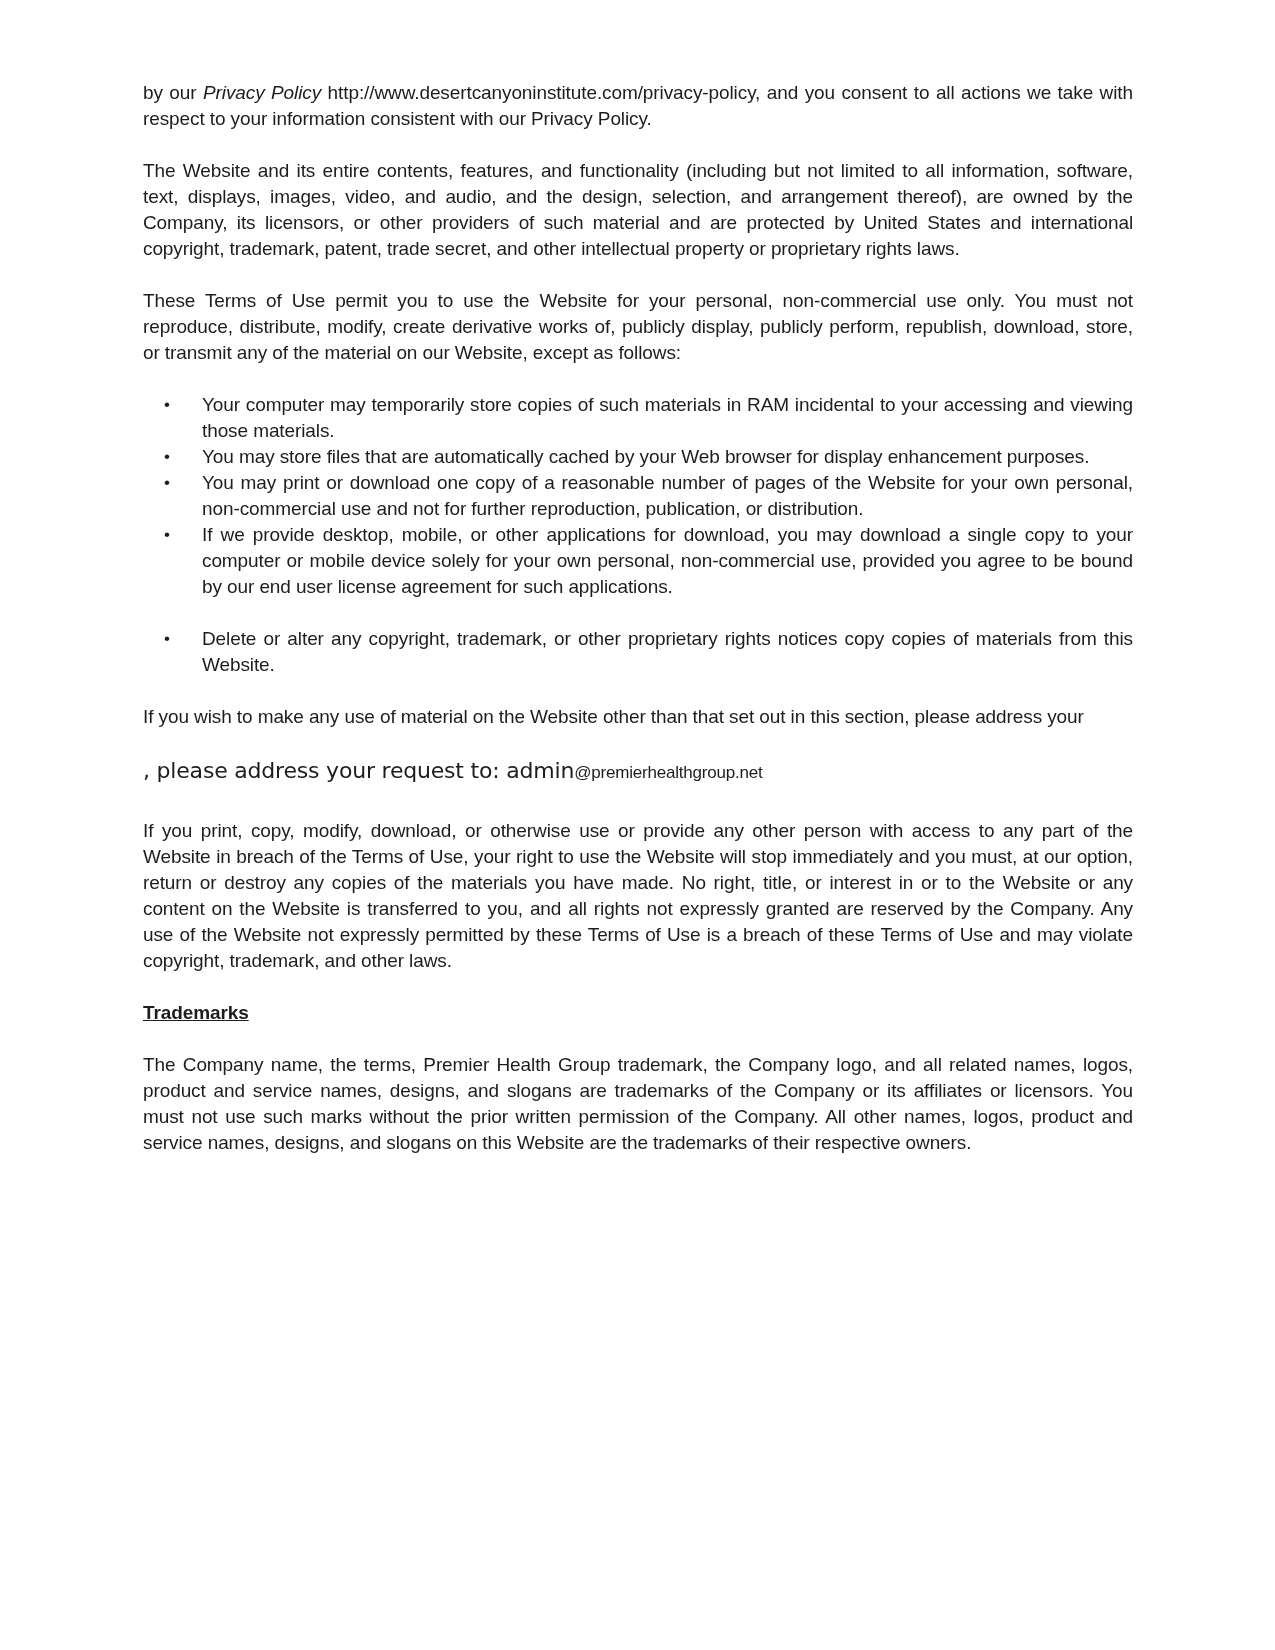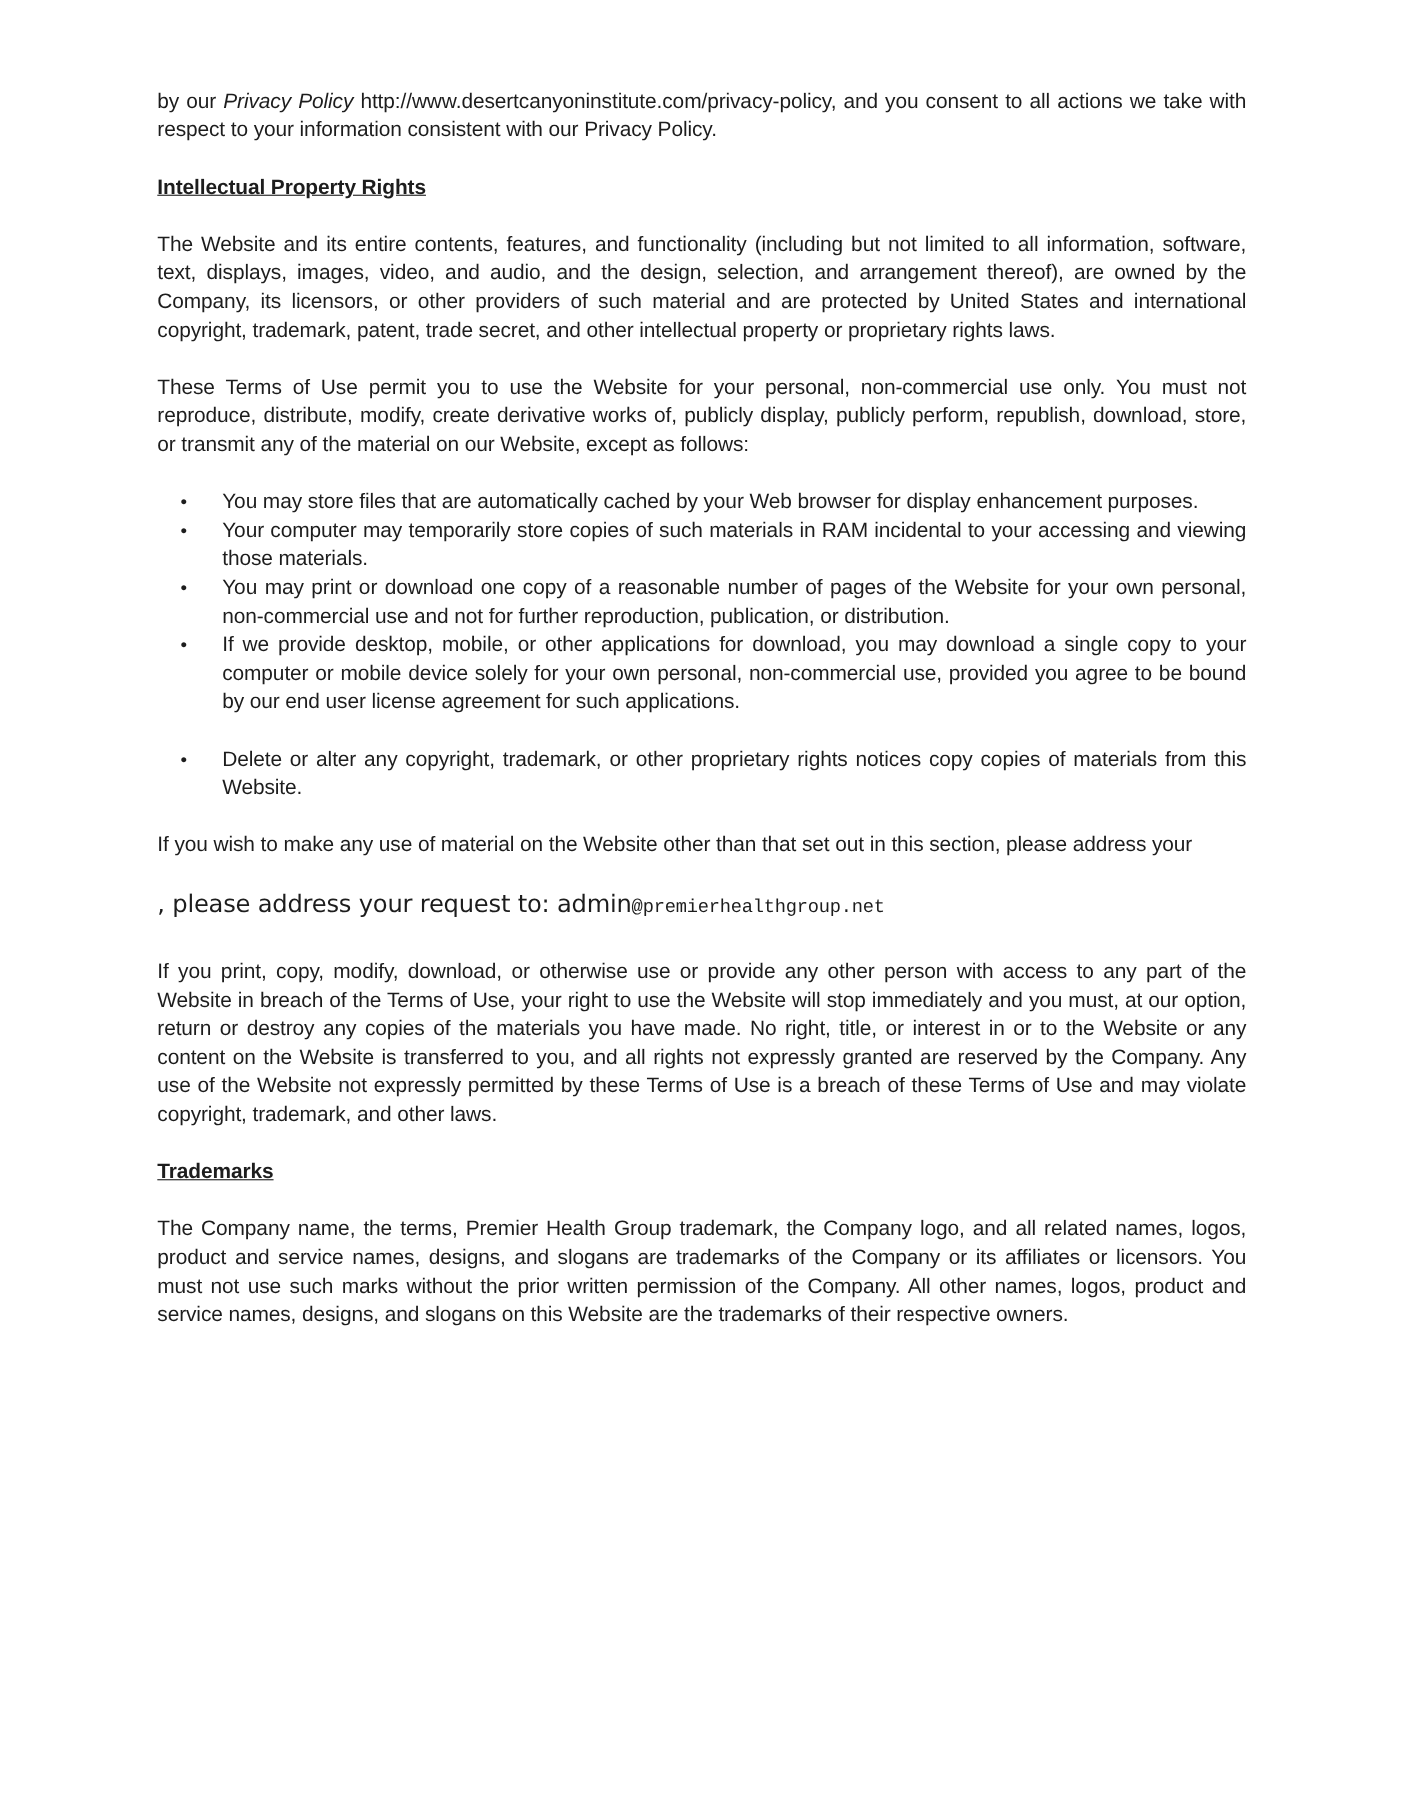--- a/index.html
+++ b/index.html
@@ -54,42 +54,41 @@
     text-align: left;
     margin: 6px 0 30px 0;
     line-height: 30px;
   }
   .req-lead {
     font-family: "DejaVu Sans", sans-serif;
     font-size: 22px;
     letter-spacing: -0.2px;
   }
   .req-email {
-    font-family: Liberation Mono, monospace;
+    font-family: Liberation Sans, sans-serif;
     font-size: 17px;
     letter-spacing: -0.2px;
   }
 </style>
 </head>
 <body>
 
 <div class="page">
 
   <p><span>by our </span><em class="doc-italic">Privacy Policy</em><span> http://www.desertcanyoninstitute.com/privacy-policy, and you consent to all actions we take with respect to your information consistent with our Privacy Policy.</span></p>
 
-  <h2>Intellectual Property Rights</h2>
 
   <p>The Website and its entire contents, features, and functionality (including but not limited to all information, software, text, displays, images, video, and audio, and the design, selection, and arrangement thereof), are owned by the Company, its licensors, or other providers of such material and are protected by United States and international copyright, trademark, patent, trade secret, and other intellectual property or proprietary rights laws.</p>
 
   <p>These Terms of Use permit you to use the Website for your personal, non-commercial use only. You must not reproduce, distribute, modify, create derivative works of, publicly display, publicly perform, republish, download, store, or transmit any of the material on our Website, except as follows:</p>
 
   <ul>
 
-  <li>You may store files that are automatically cached by your Web browser for display enhancement purposes.</li>
-      <li>Your computer may temporarily store copies of such materials in RAM incidental to your accessing and viewing those materials.</li>
+  <li>Your computer may temporarily store copies of such materials in RAM incidental to your accessing and viewing those materials.</li>
+      <li>You may store files that are automatically cached by your Web browser for display enhancement purposes.</li>
       <li>You may print or download one copy of a reasonable number of pages of the Website for your own personal, non-commercial use and not for further reproduction, publication, or distribution.</li>
       <li>If we provide desktop, mobile, or other applications for download, you may download a single copy to your computer or mobile device solely for your own personal, non-commercial use, provided you agree to be bound by our end user license agreement for such applications.</li>
     </ul>
 
 
   <ul>
 
       <li>Delete or alter any copyright, trademark, or other proprietary rights notices copy copies of materials from this Website.</li>
     </ul>
 

